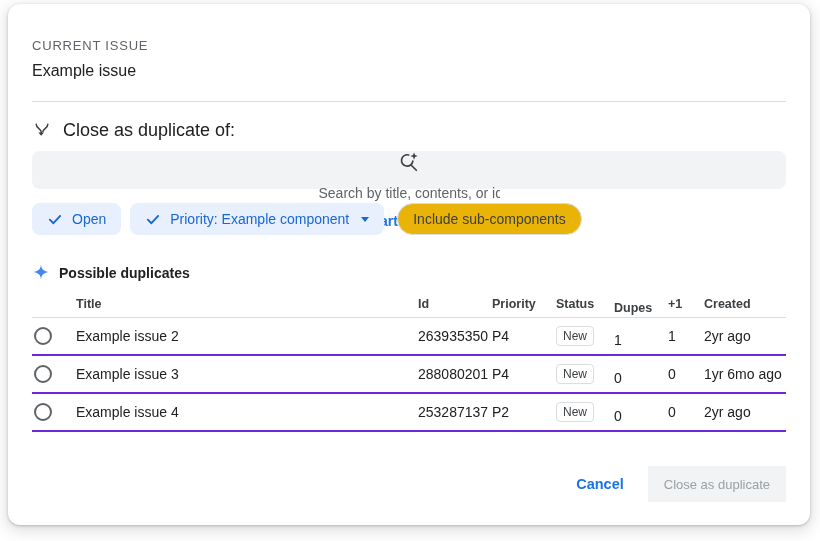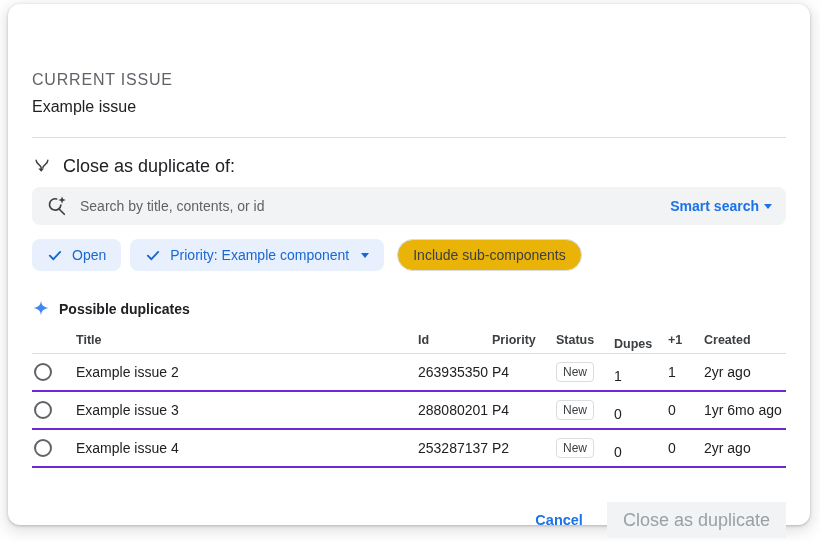--- a/index.html
+++ b/index.html
@@ -13,22 +13,22 @@
   .dialog {
     position: absolute;
     left: 8px; top: 4px;
     width: 802px; height: 521px;
     background: #fff;
     border-radius: 12px;
     box-shadow: 0 1px 3px rgba(60,64,67,.30), 0 4px 14px 3px rgba(60,64,67,.15);
     padding: 0 24px;
   }
   .current-issue-label {
-    margin-top: 67px;
-    font-size: 16px;
+    margin-top: 34px;
+    font-size: 13px;
     letter-spacing: .8px;
     color: #5f6368;
   }
   .current-issue-title {
     margin-top: 9px;
     font-size: 16px;
     color: #202124;
   }
   .top-divider {
     margin-top: 21px;
@@ -44,20 +44,21 @@
   }
   .search-bar {
     margin-top: 10px;
     height: 38px;
     background: #f1f3f4;
     border-radius: 8px;
     display: flex;
     align-items: center;
     padding: 0 14px;
     gap: 12px;
+    flex-direction: column;
   }
   .search-input {
     flex: 1;
     border: none;
     background: transparent;
     outline: none;
     font-family: inherit;
     font-size: 14px;
     color: #202124;
   }
@@ -179,21 +180,21 @@
     font-weight: bold;
     padding: 8px 12px;
     cursor: pointer;
   }
   .close-dup-btn {
     height: 36px;
     border: none;
     background: #f1f3f4;
     color: #9aa0a6;
     font-family: inherit;
-    font-size: 18px;
+    font-size: 13px;
     font-weight: 500;
     padding: 0 16px;
     border-radius: 0;
   }
   .icon-svg { display: block; flex: none; }
 </style>
 </head>
 <body>
 
 <div class="dialog">

